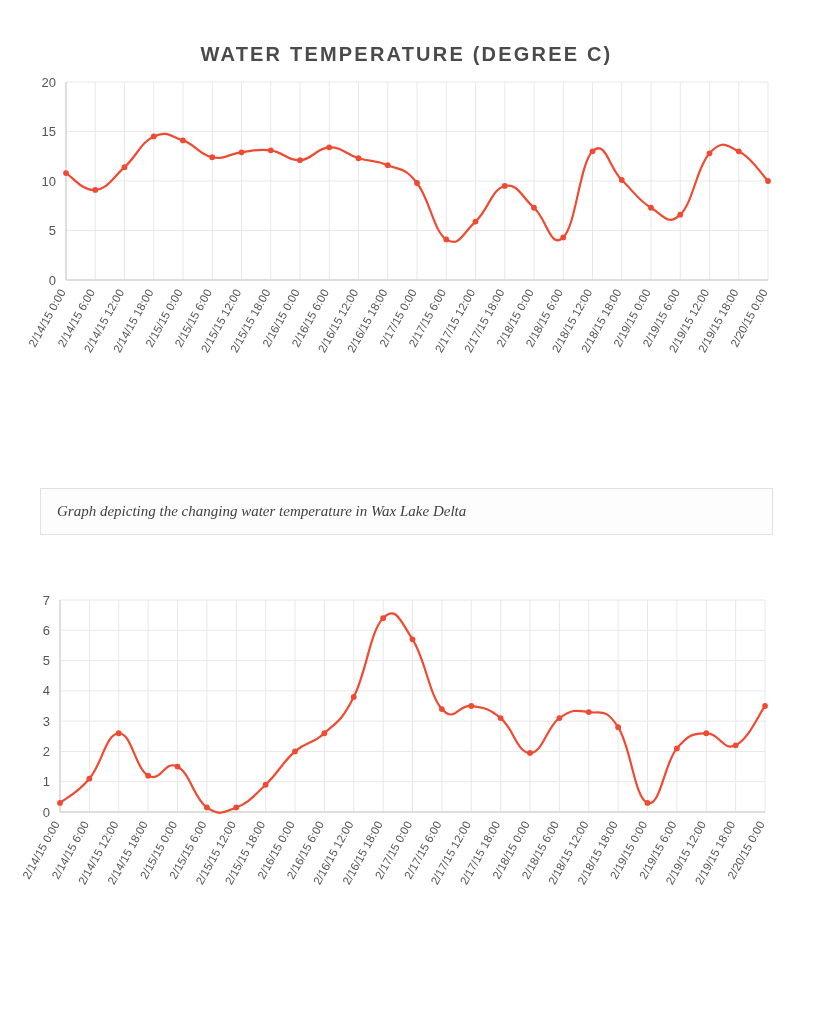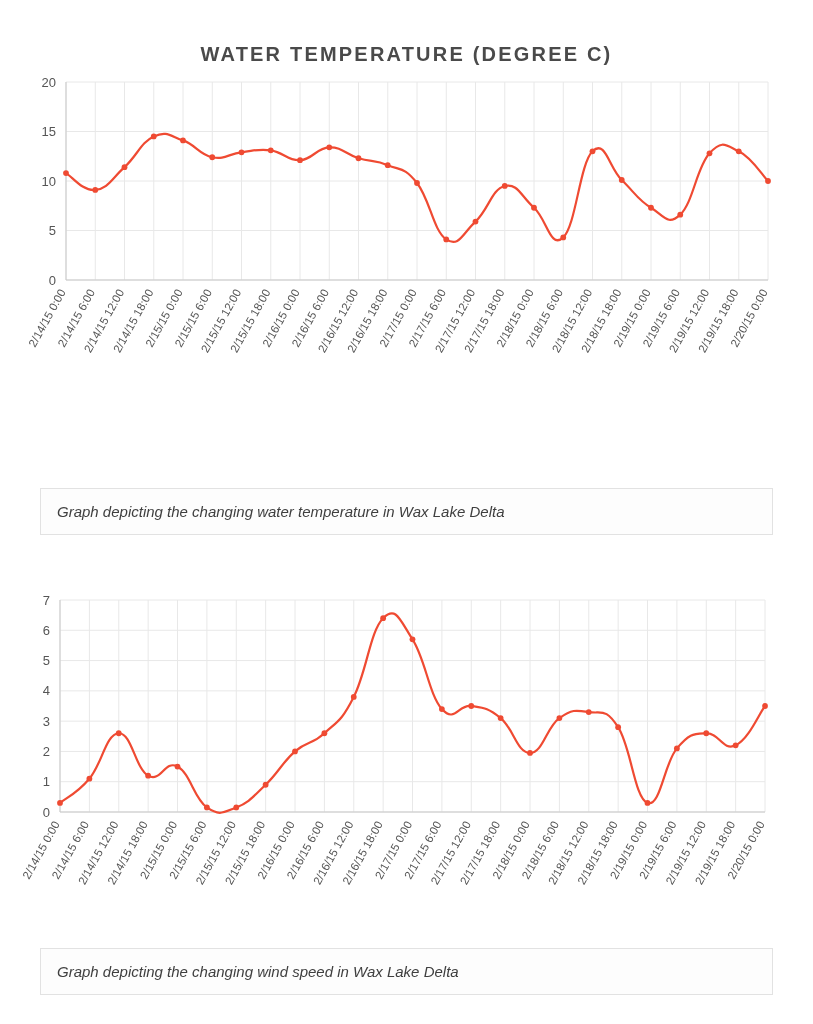--- a/index.html
+++ b/index.html
@@ -40,21 +40,21 @@
     margin: 0 auto;
   }
   .plot-svg {
     display: block;
   }
   .caption {
     margin: 0 40px;
     border: 1px solid #e2e2e2;
     background: #fdfdfd;
     padding: 14px 16px;
-    font-family: Liberation Sans, sans-serif;
+    font-family: Liberation Serif, serif;
     font-style: italic;
     font-size: 15px;
     color: #3f3f3f;
   }
   .tick-label {
     font-family: "Liberation Sans", sans-serif;
     font-size: 11.5px;
     fill: #555;
   }
   .ytick-label {
@@ -281,16 +281,15 @@
           <text x="0" y="0" text-anchor="end" transform="translate(588.75,234) rotate(-61)" class="tick-label">2/18/15 12:00</text>
           <text x="0" y="0" text-anchor="end" transform="translate(618.13,234) rotate(-61)" class="tick-label">2/18/15 18:00</text>
           <text x="0" y="0" text-anchor="end" transform="translate(647.50,234) rotate(-61)" class="tick-label">2/19/15 0:00</text>
           <text x="0" y="0" text-anchor="end" transform="translate(676.88,234) rotate(-61)" class="tick-label">2/19/15 6:00</text>
           <text x="0" y="0" text-anchor="end" transform="translate(706.25,234) rotate(-61)" class="tick-label">2/19/15 12:00</text>
           <text x="0" y="0" text-anchor="end" transform="translate(735.63,234) rotate(-61)" class="tick-label">2/19/15 18:00</text>
           <text x="0" y="0" text-anchor="end" transform="translate(765.00,234) rotate(-61)" class="tick-label">2/20/15 0:00</text>
         </svg>
     </div>
     <div class="spacer-3"></div>
-    <div class="caption">Graph depicting the changing wind speed in Wax Lake Delta</div>
   </div>
 
 </div>
 
 </body></html>

